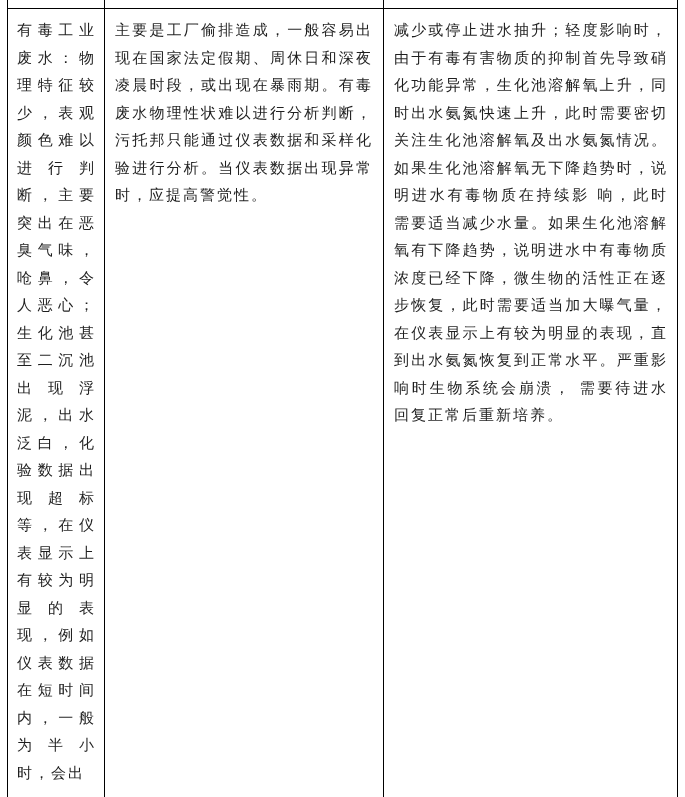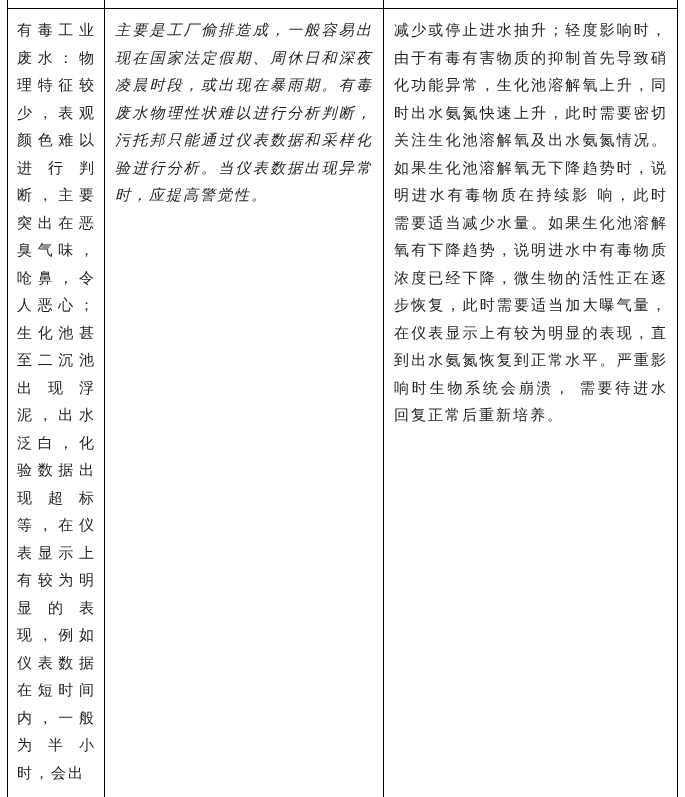--- a/index.html
+++ b/index.html
@@ -47,21 +47,21 @@
     color: #1f1f1f;
     font-size: 15px;
     line-height: 27.5px;
     letter-spacing: 2px;
     text-align: justify;
     text-justify: inter-ideograph;
     word-break: break-all;
     overflow-wrap: break-word;
   }
   .col1 .cell-text { padding: 8px 8px 0 9px; }
-  .col2 .cell-text { padding: 8px 10px 0 10px; font-style: italic; }
+  .col2 .cell-text { padding: 8px 10px 0 10px; }
   .col3 .cell-text { padding: 8px 9px 0 10px; }
 </style>
 </head>
 <body>
 
 <div class="page">
   <div class="doc-table">
 
     <div class="row prev-row">
       <div class="cell col1"></div>

